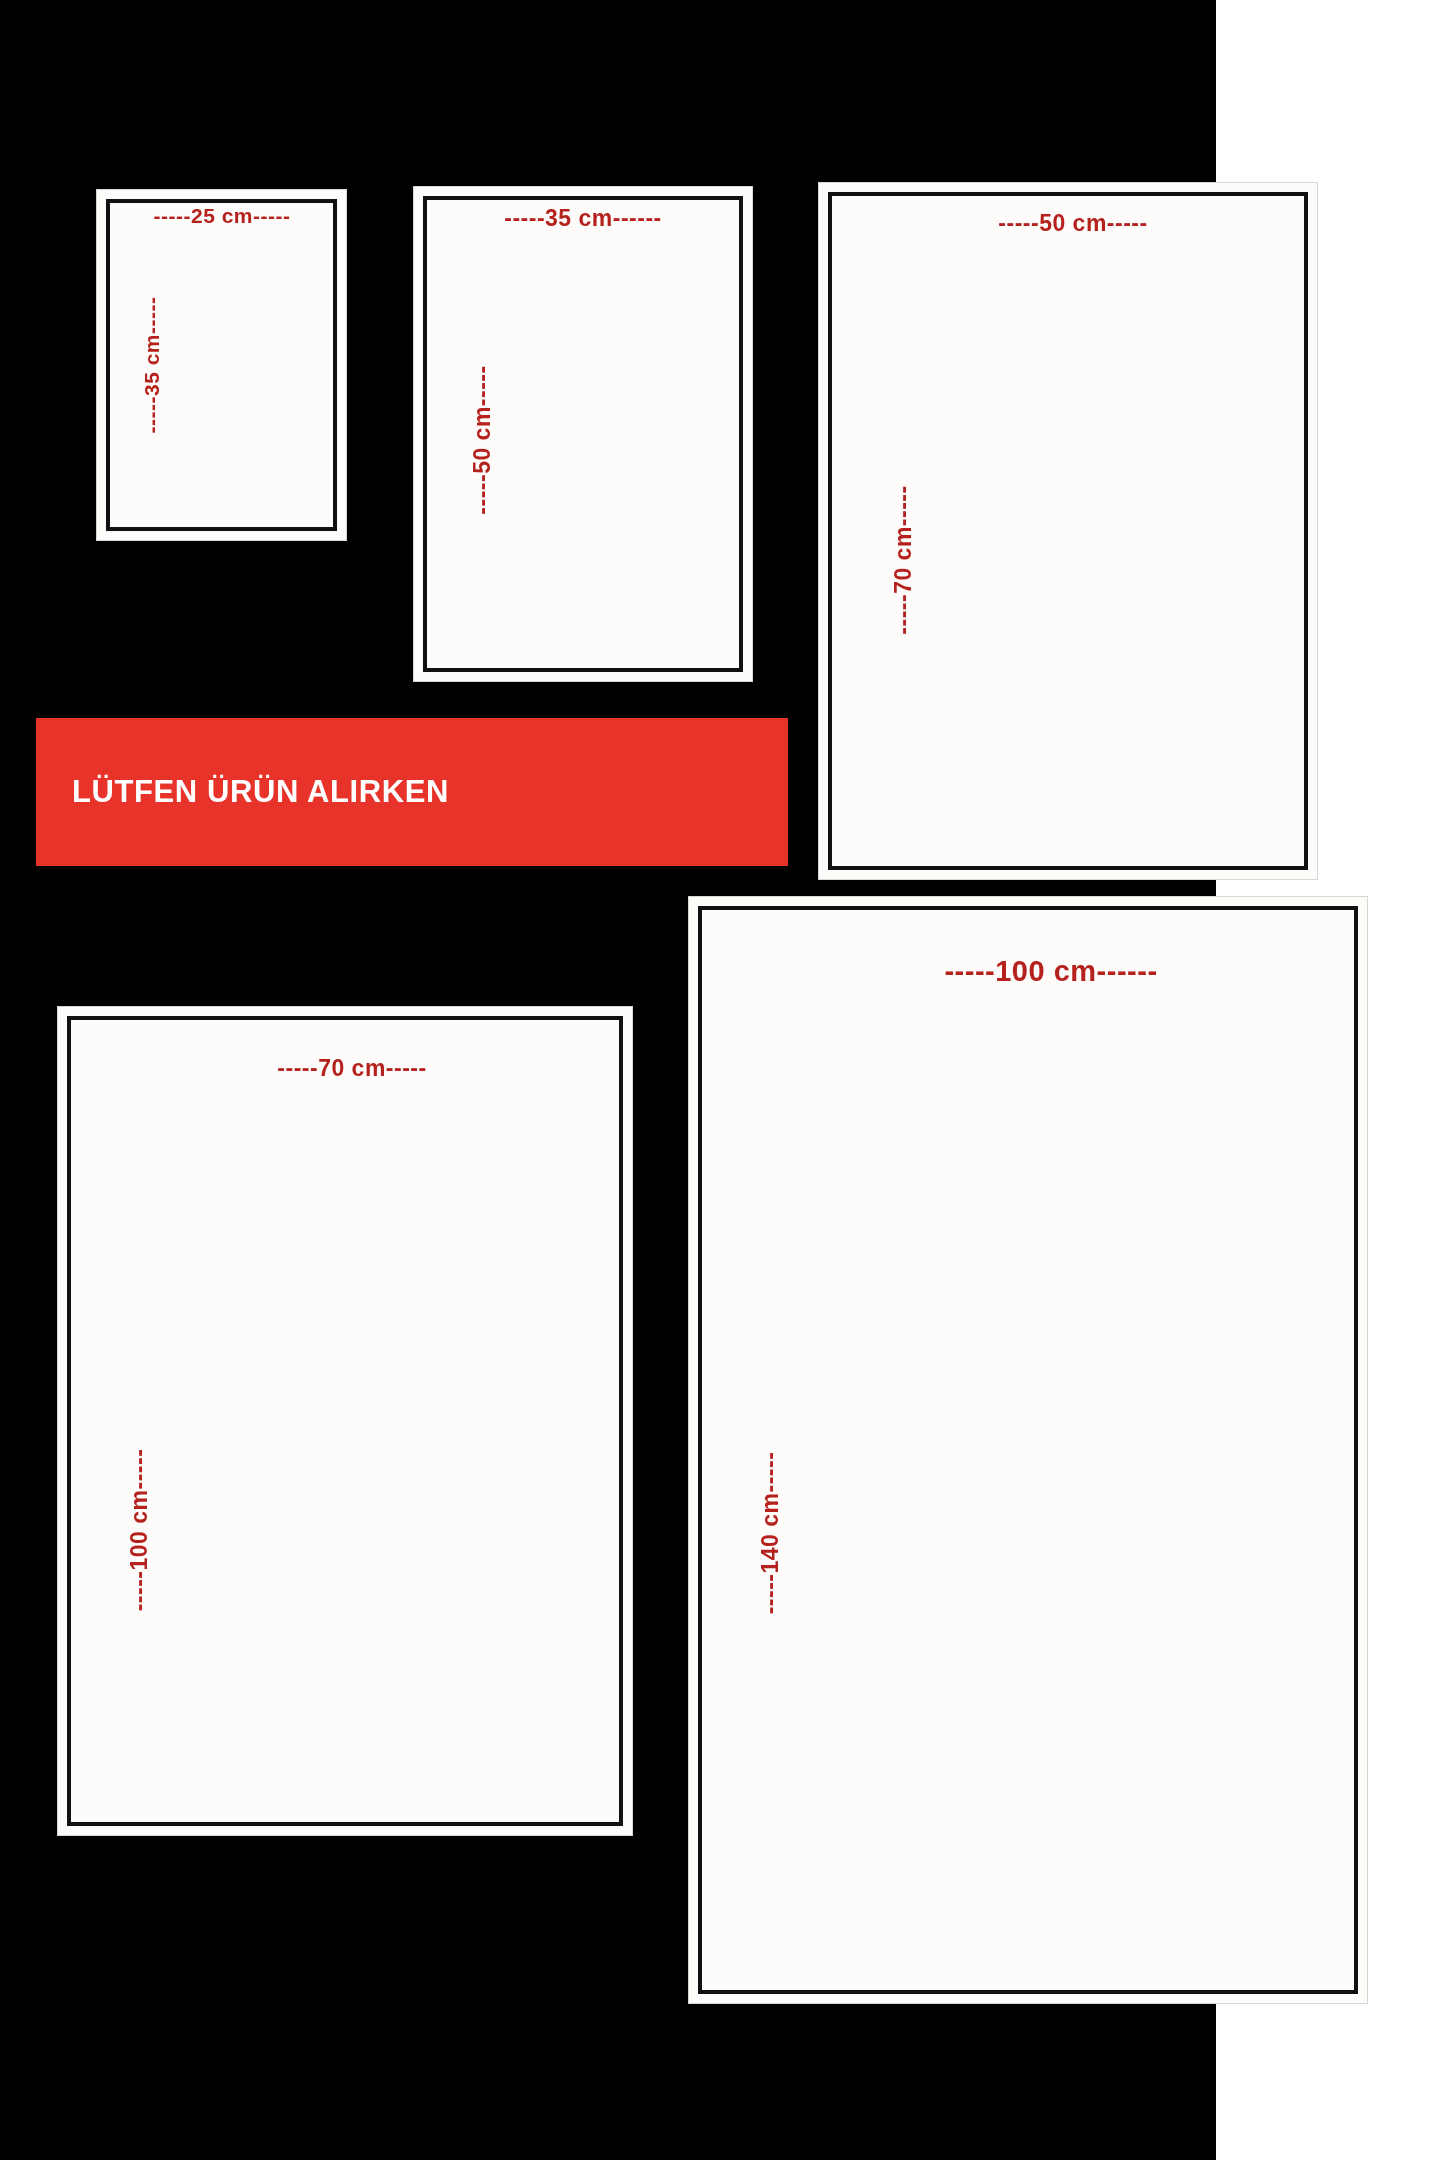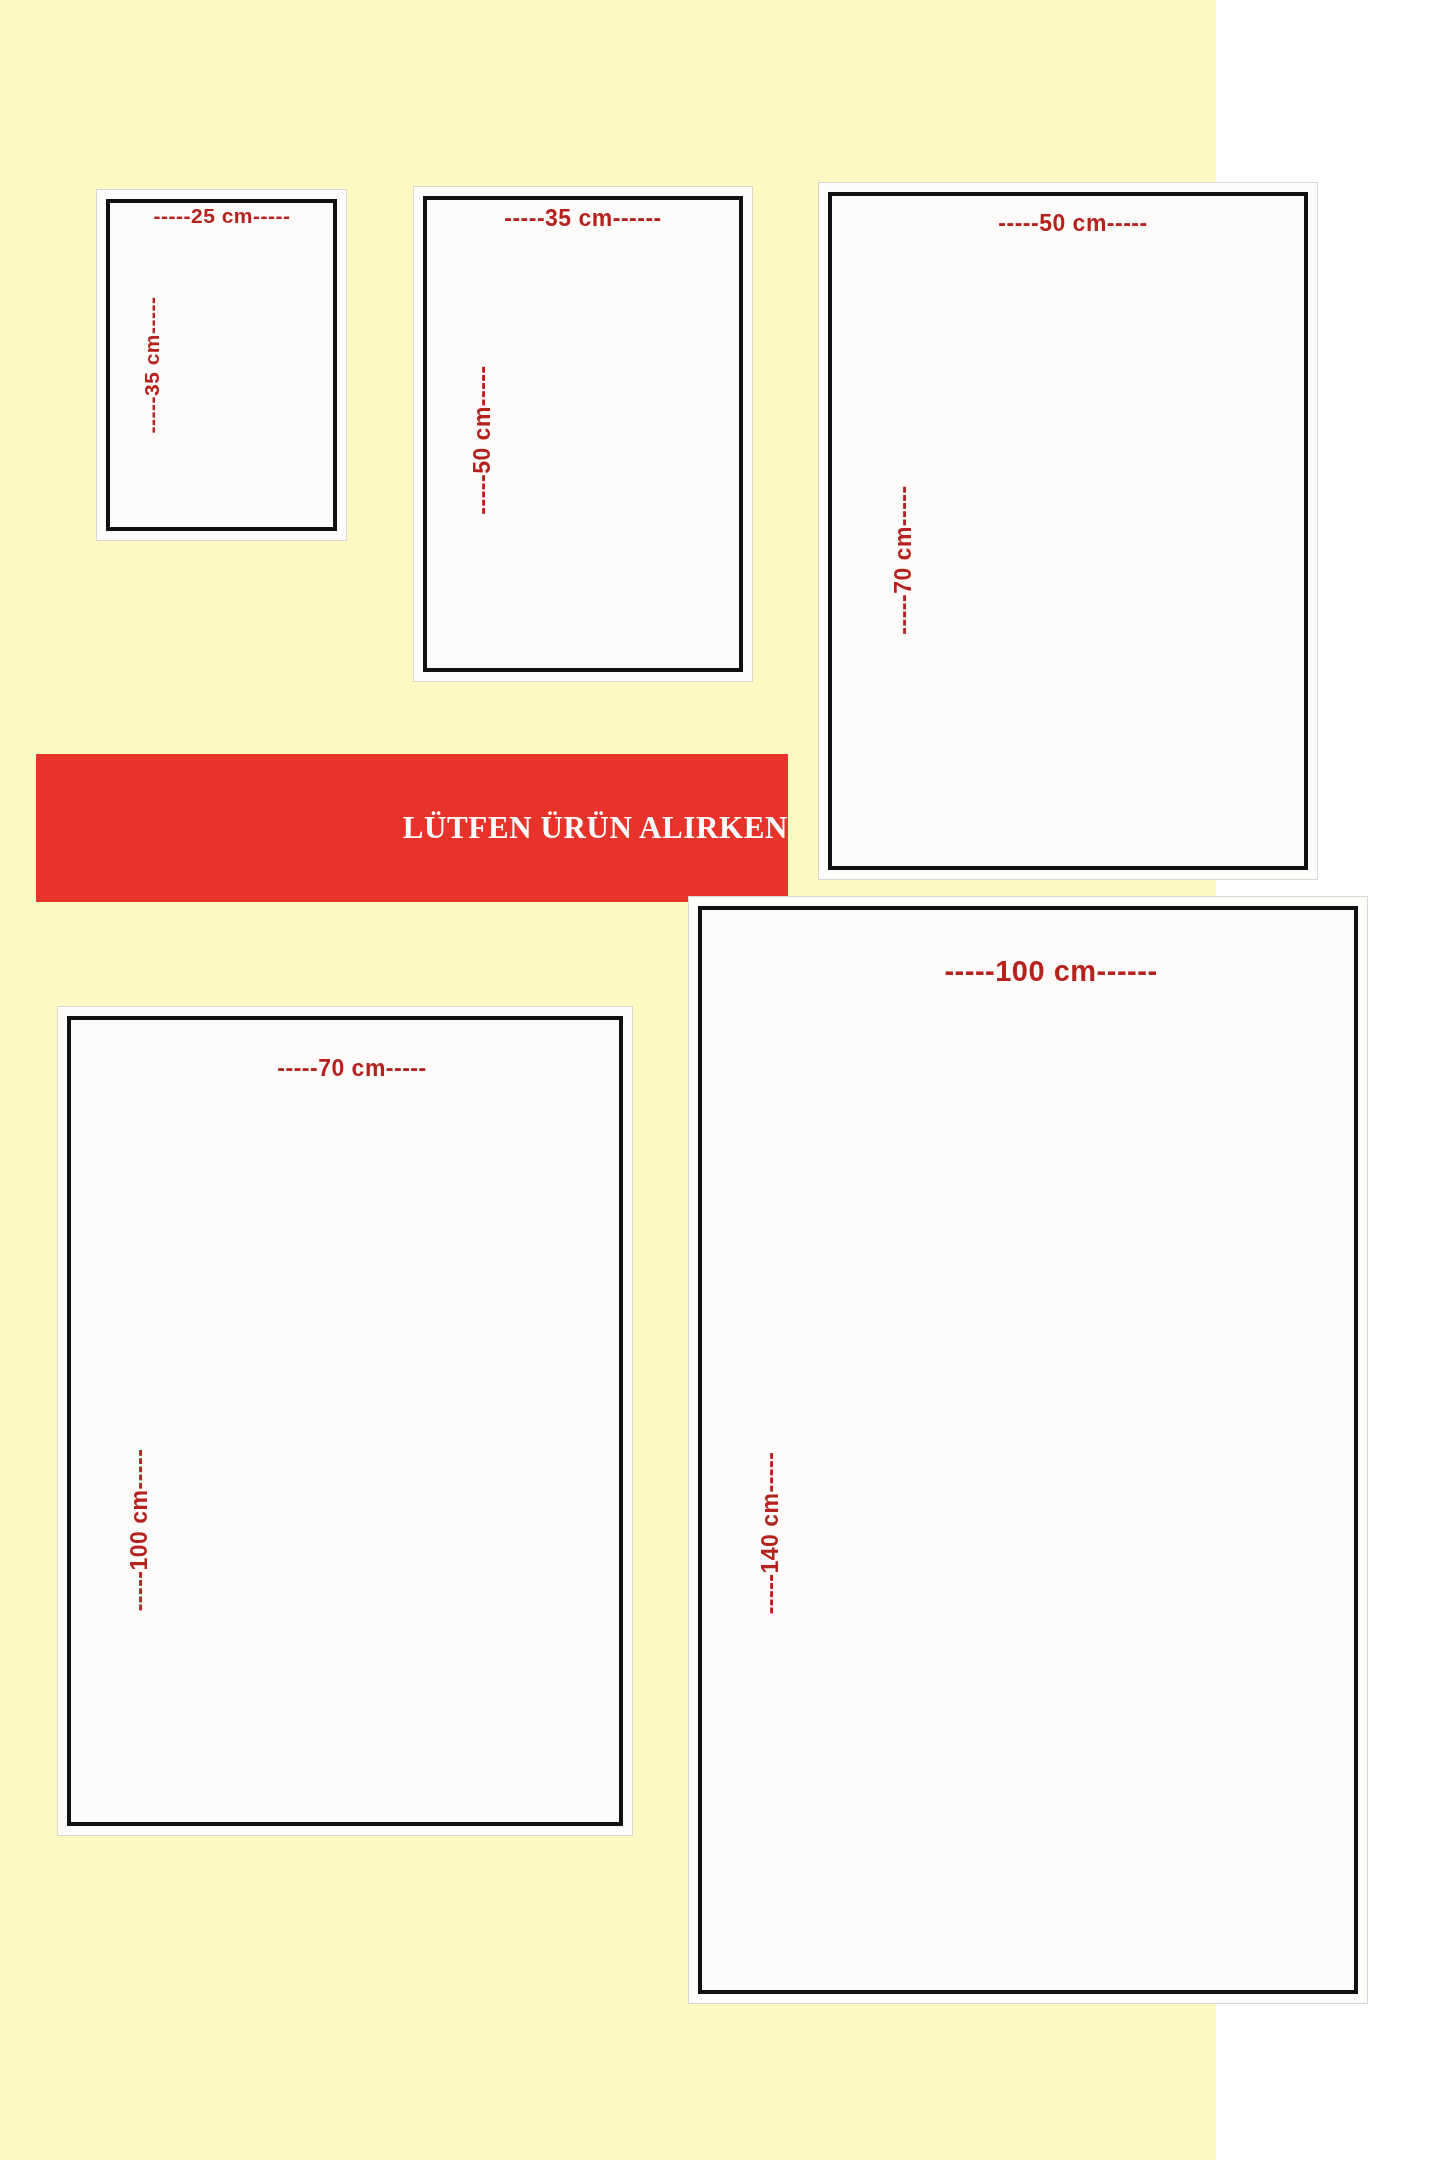--- a/index.html
+++ b/index.html
@@ -10,22 +10,21 @@
     width: 1440px;
     height: 2160px;
     background: #ffffff;
     font-family: "Liberation Sans", sans-serif;
     overflow: hidden;
   }
   .page {
     position: relative;
     width: 1216px;
     height: 2160px;
-    background: #fef9c3;
-    text-align: right;
+    background: #000000;
   }
 
   
   .frame {
     position: absolute;
     box-sizing: border-box;
     background: #fdfcfa;
     border: 1px solid #d8d6d2;
     padding: 9px;
   }
@@ -91,21 +90,21 @@
   </div>
   <div class="dim dim-h" style="left:583px; top:205px; font-size:23px;">-----35 cm------</div>
   <div class="dim dim-v" style="left:469px; top:440px; font-size:23px;">-----50 cm-----</div>
 
   <div class="frame" style="left:818px; top:182px; width:500px; height:698px;">
     <div class="inner"></div>
   </div>
   <div class="dim dim-h" style="left:1073px; top:210px; font-size:23px;">-----50 cm-----</div>
   <div class="dim dim-v" style="left:890px; top:560px; font-size:23px;">-----70 cm-----</div>
 
-  <div class="banner" style="left:36px; top:754px; width:752px; height:148px;font-family:Liberation Serif, serif;">
+  <div class="banner" style="left:36px; top:718px; width:752px; height:148px;">
     <div class="line">LÜTFEN ÜRÜN ALIRKEN</div>
   </div>
 
   <div class="frame" style="left:57px; top:1006px; width:576px; height:830px;">
     <div class="inner"></div>
   </div>
   <div class="dim dim-h" style="left:352px; top:1055px; font-size:23px;">-----70 cm-----</div>
   <div class="dim dim-v" style="left:126px; top:1530px; font-size:23px;">-----100 cm-----</div>
 
   <div class="frame" style="left:688px; top:896px; width:680px; height:1108px;">

